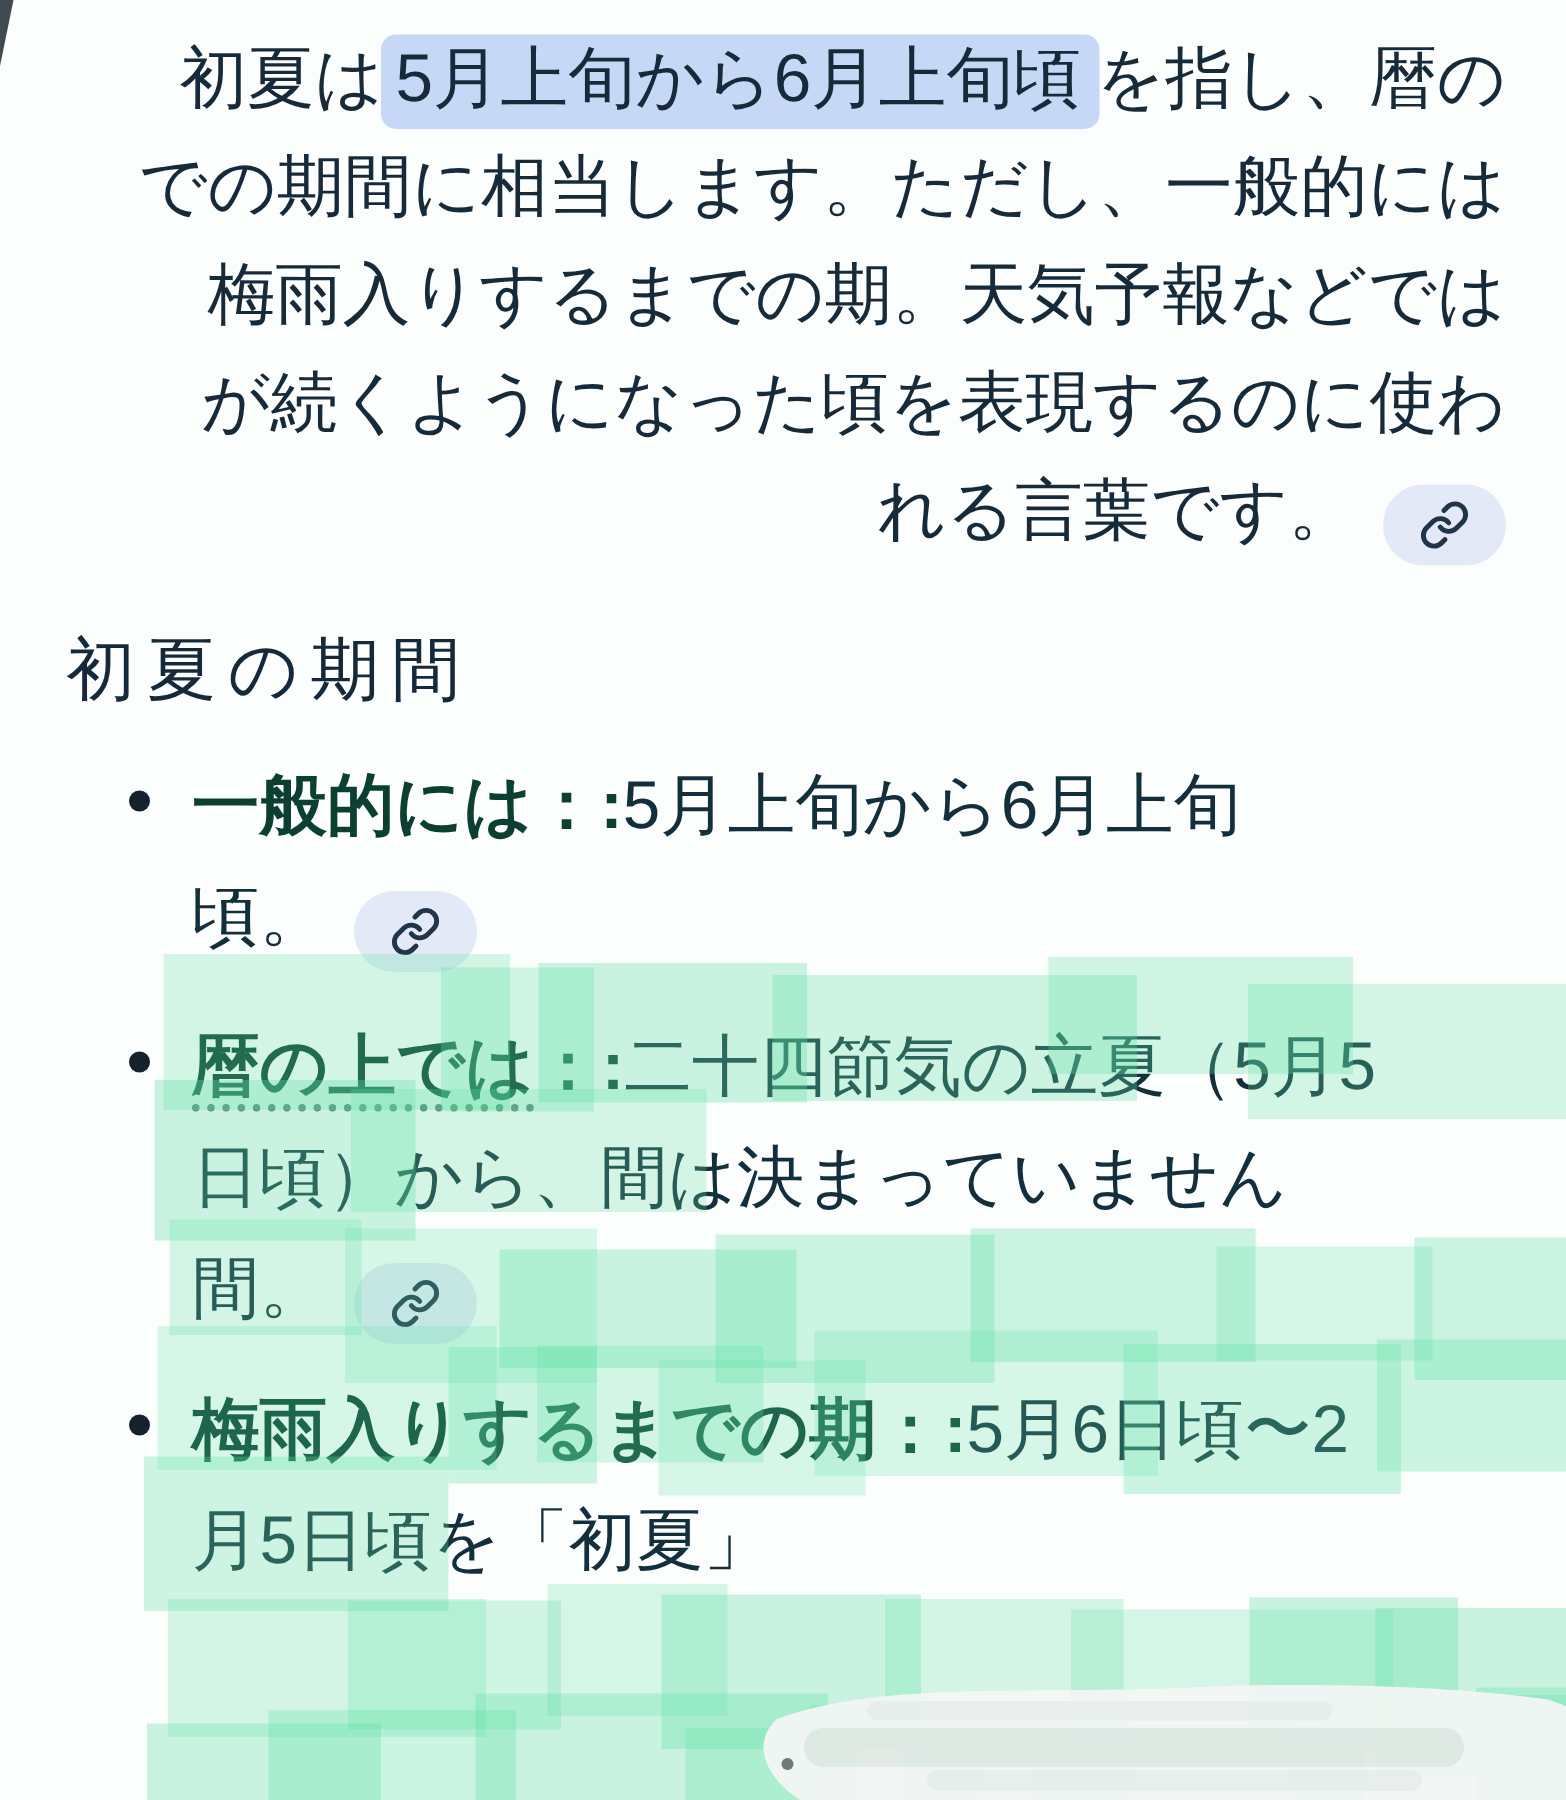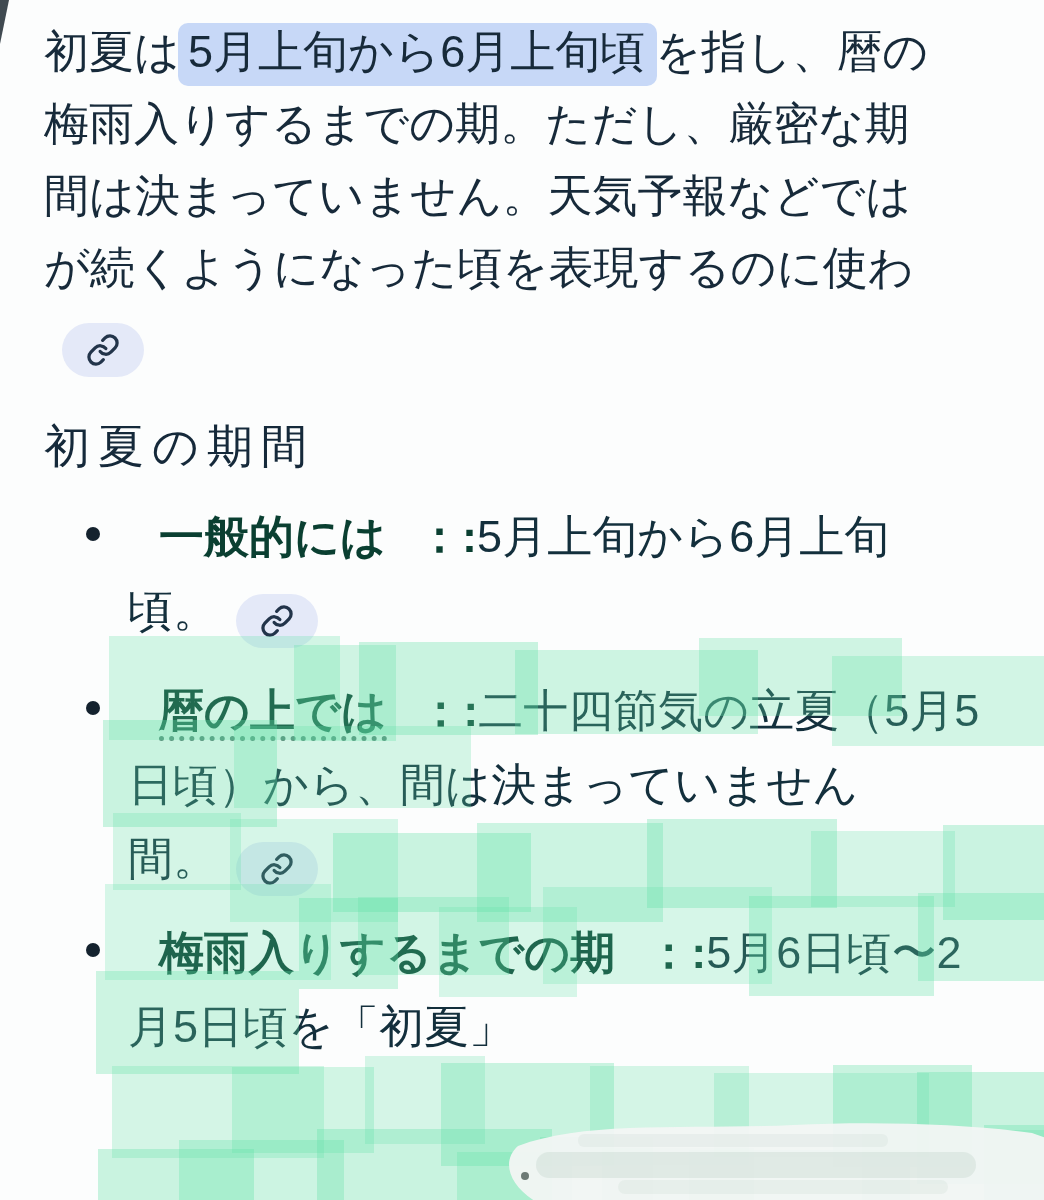--- a/index.html
+++ b/index.html
@@ -24,21 +24,21 @@
   }
   .corner-artifact{
     position:absolute;left:0;top:0;z-index:5;
     width:0;height:0;
     border-left:9px solid #1f2a33;
     border-bottom:44px solid transparent;
     opacity:.85;
   }
   .content{position:relative;z-index:1;padding:16px 40px 0 44px;}
   .para{font-size:45px;line-height:72px;color:var(--text-primary);}
-  .para .line{display:block;height:72px;white-space:nowrap;}
+  .para .line{display:block;height:72px;white-space:nowrap;text-align:right;}
   .hl-blue{
     background:var(--hl-blue);
     border-radius:10px;
     padding:3px 12px 9px 10px;
     margin:0 -2px;
   }
   .cite-pill{
     display:inline-flex;align-items:center;justify-content:center;
     width:82px;height:54px;border-radius:27px;
     background:var(--pill-bg);
@@ -60,21 +60,21 @@
     color:var(--bullet-text);
   }
   ul.bullets li{position:relative;margin-bottom:26px;}
   ul.bullets li .dot{
     position:absolute;left:-42px;top:27px;
     width:14px;height:14px;border-radius:50%;
     background:#14222e;
   }
   ul.bullets li:nth-child(2){margin-bottom:20px;}
   ul.bullets .bline{display:block;height:74px;white-space:nowrap;}
-  .lead{font-weight:700;color:var(--lead-text);margin-left:31px;}
+  .lead{font-weight:700;color:var(--lead-text);}
   .term-dotted{
     text-decoration-line:underline;
     text-decoration-style:dotted;
     text-decoration-thickness:5px;
     text-decoration-color:rgba(21,60,50,.72);
     text-underline-offset:10px;
     cursor:pointer;
   }
   #hl-layer{position:absolute;inset:0;z-index:2;pointer-events:none;}
   #hl-layer .hrect{position:absolute;background:var(--hl-green);}
@@ -88,24 +88,24 @@
 <body>
 
 <div class="page">
 
   <div class="corner-artifact"></div>
 
   <div class="content">
 
     <div class="para">
       <span class="line"><span>初夏は</span><span class="hl-blue">5月上旬から6月上旬頃</span><span>を指し、暦の</span></span>
-      <span class="line">梅雨入りするまでの期。ただし、厳密な期</span>
-      <span class="line">間は決まっていません。天気予報などでは</span>
+      <span class="line">での期間に相当します。ただし、一般的には</span>
+      <span class="line">梅雨入りするまでの期。天気予報などでは</span>
       <span class="line">が続くようになった頃を表現するのに使わ</span>
-      <span class="line"><button class="cite-pill">
+      <span class="line"><span>れる言葉です。</span><button class="cite-pill">
             <span>
               <svg width="34" height="34" viewBox="0 0 24 24" fill="none" stroke="#22344a" stroke-width="2.3" stroke-linecap="round" stroke-linejoin="round">
                 <path d="M10 13a5 5 0 0 0 7.54.54l3-3a5 5 0 0 0-7.07-7.07l-1.72 1.71"></path>
                 <path d="M14 11a5 5 0 0 0-7.54-.54l-3 3a5 5 0 0 0 7.07 7.07l1.71-1.71"></path>
               </svg>
             </span>
           </button></span>
     </div>
 
     <h2 class="section-heading">初夏の期間</h2>

